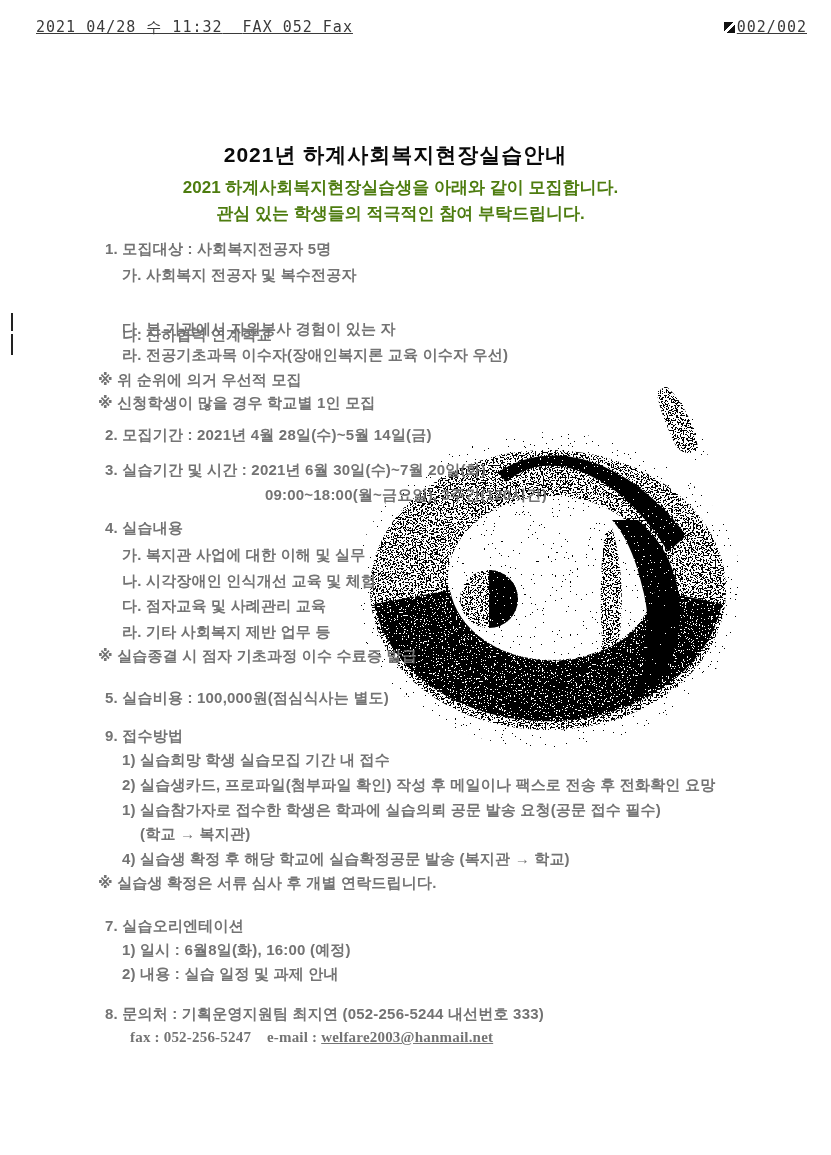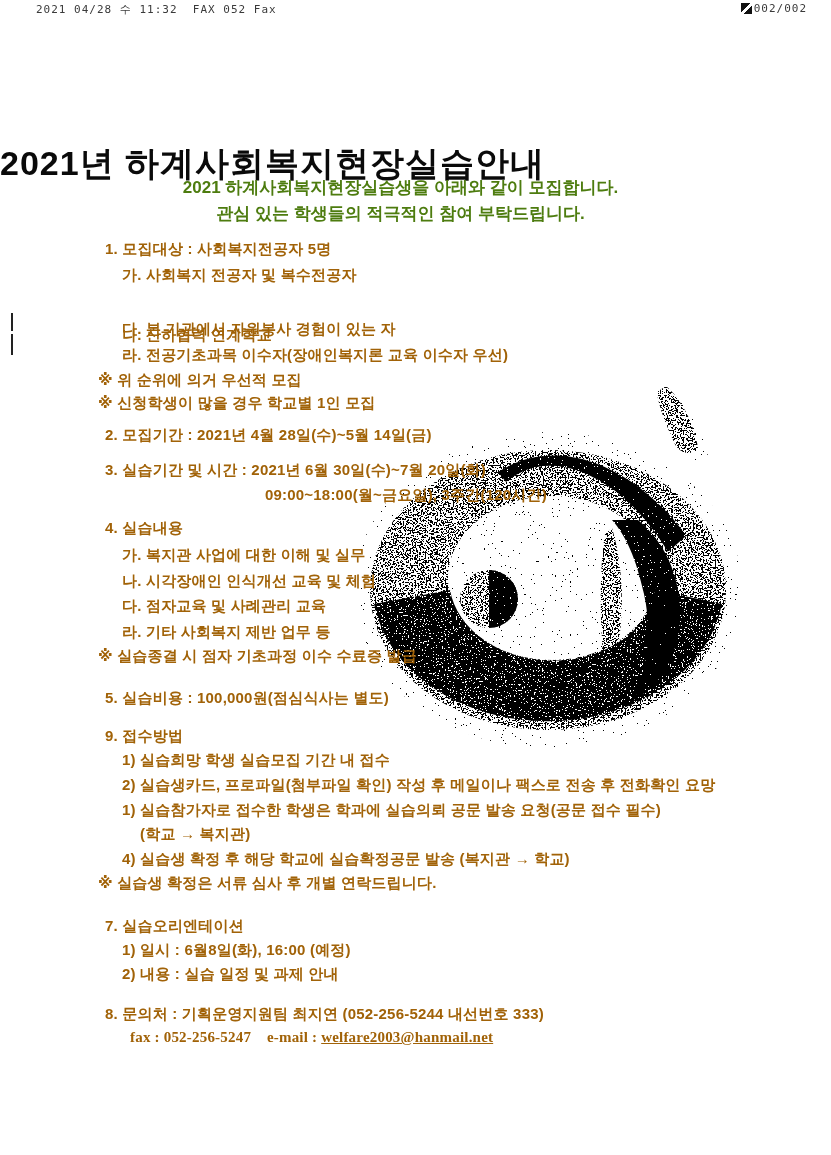--- a/index.html
+++ b/index.html
@@ -5,43 +5,43 @@
   html,body{margin:0;padding:0;background:#e8e8e8;}
   .page{
     position:relative;
     width:831px;height:1155px;
     background:#ffffff;
     overflow:hidden;
     font-family:"Liberation Sans","DejaVu Sans",sans-serif;
     color:#111;
   }
   .faxhdr{
-    position:absolute;top:2px;
+    position:absolute;top:18px;
     font-family:"DejaVu Sans Mono","Liberation Mono",monospace;
-    font-size:11px;color:#3a3a3a;letter-spacing:1px;white-space:pre;
+    font-size:15px;color:#3a3a3a;letter-spacing:1px;white-space:pre;text-decoration:underline;
   }
   .faxhdr.left{left:36px;}
   .faxhdr.right{right:24px;display:flex;align-items:center;gap:2px;}
   .fax-icon{
     display:inline-block;width:11px;height:11px;background:#111;
     background-image:linear-gradient(135deg,transparent 45%,#fff 45%,#fff 60%,transparent 60%);
   }
   .margin-artifact{position:absolute;left:11px;width:2px;background:#222;}
   .title{
-    position:absolute;left:0;right:40px;
-    font-size:34px;font-weight:bold;letter-spacing:1px;white-space:pre;
+    position:absolute;left:0;right:40px;text-align:center;
+    font-size:21px;font-weight:bold;letter-spacing:1px;white-space:pre;
     color:#0a0a0a;
   }
   .intro{
     position:absolute;left:0;right:30px;text-align:center;
     font-size:17px;font-weight:bold;white-space:pre;color:#4d7c0f;
   }
   .line{
     position:absolute;
-    font-size:15px;font-weight:bold;white-space:pre;color:#a16207;
+    font-size:15px;font-weight:bold;white-space:pre;color:#737373;
     z-index:3;letter-spacing:0.2px;text-align:right;
   }
   .email{text-decoration:underline;}
   .watermark{position:absolute;left:330px;top:352px;width:470px;height:420px;z-index:1;}
 </style>
 </head>
 <body>
 
 <div class="page">
 

